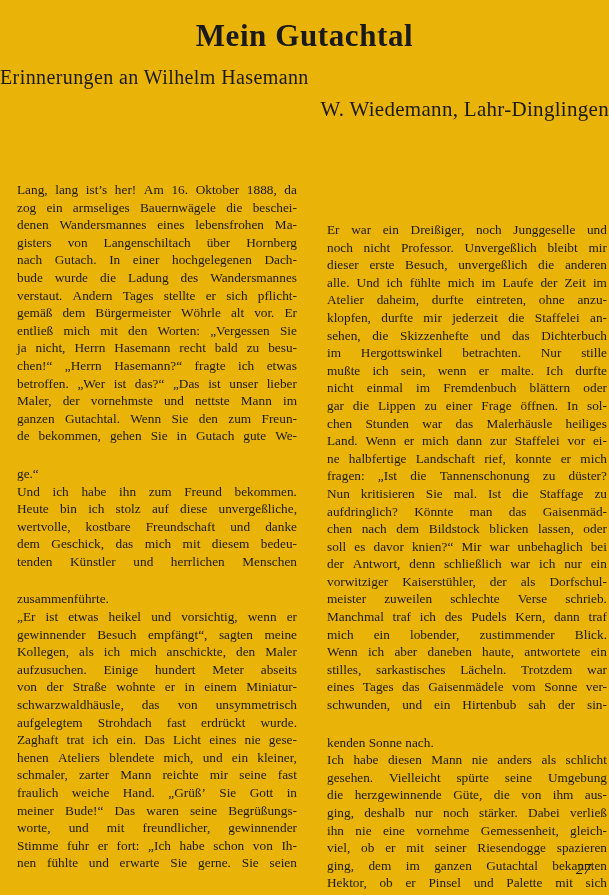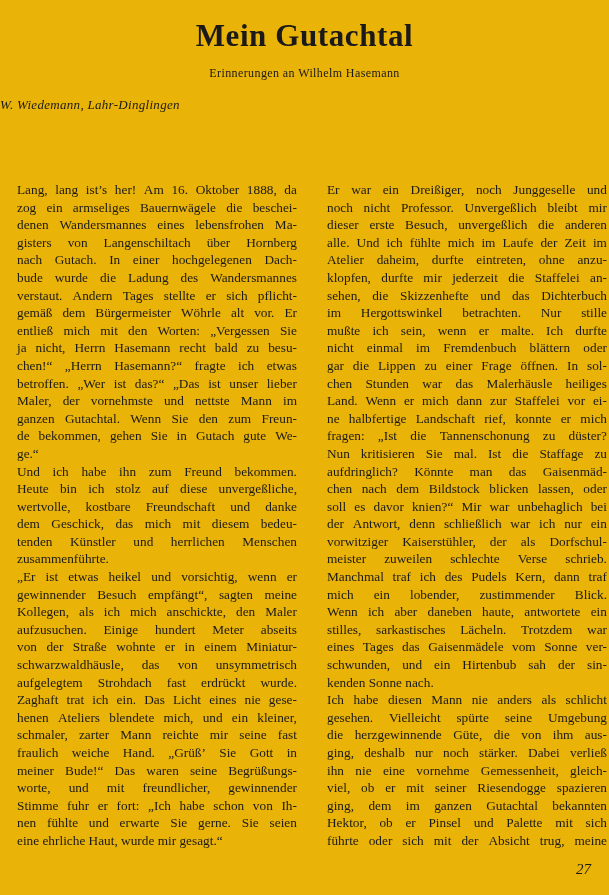--- a/index.html
+++ b/index.html
@@ -20,31 +20,30 @@
     width: 100%;
     text-align: center;
     font-size: 31px;
     font-weight: bold;
     letter-spacing: 0.6px;
   }
   .subtitle {
     position: absolute;
     top: 66px; left: 0;
     width: 100%;
-    text-align: center;
-    font-size: 12px;
+    text-align: left;
+    font-size: 20px;
     letter-spacing: 0.4px;
   }
   .byline {
     position: absolute;
     top: 97px; left: 0;
     width: 100%;
-    text-align: left;
-    font-size: 13px;
-    font-style: italic;
+    text-align: right;
+    font-size: 21px;
     letter-spacing: 0.3px;
   }
   .columns {
     position: absolute;
     top: 181px;
     left: 17px;
     display: flex;
     gap: 30px;
     align-items: flex-end;
   }
@@ -53,21 +52,21 @@
     height: 17.6px;
     line-height: 17.6px;
     font-size: 13.3px;
     white-space: nowrap;
   }
   .line.justify {
     display: flex;
     justify-content: space-between;
   }
   .line.justify span { white-space: pre; }
-  .line.plain { text-align: left; }
+  .line.plain { text-align: left; margin-top: 20px; }
   .page-number {
     position: absolute;
     right: 18px;
     bottom: 17px;
     font-size: 15px;
     font-style: italic;
     margin-left: 45px;
   }
 </style>
 </head>

